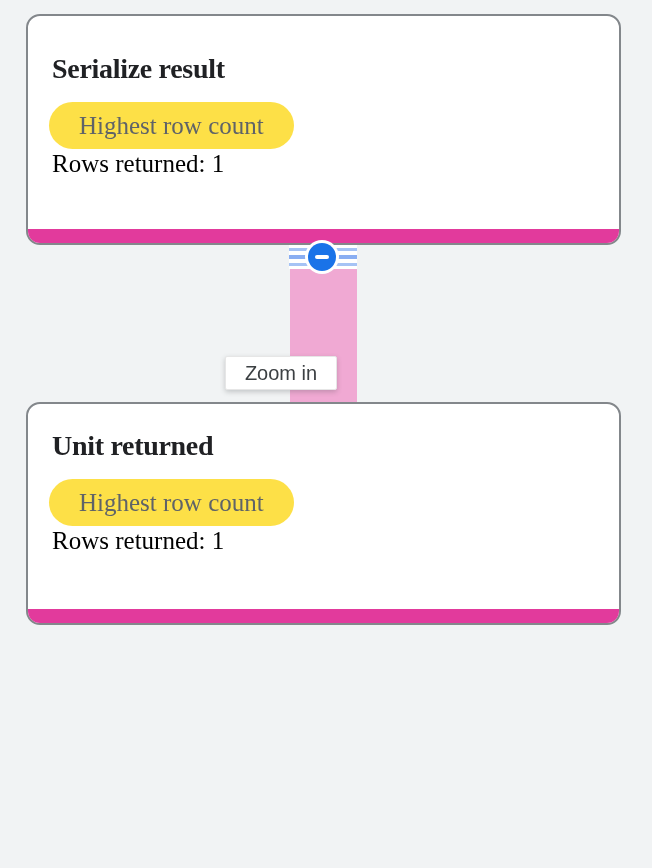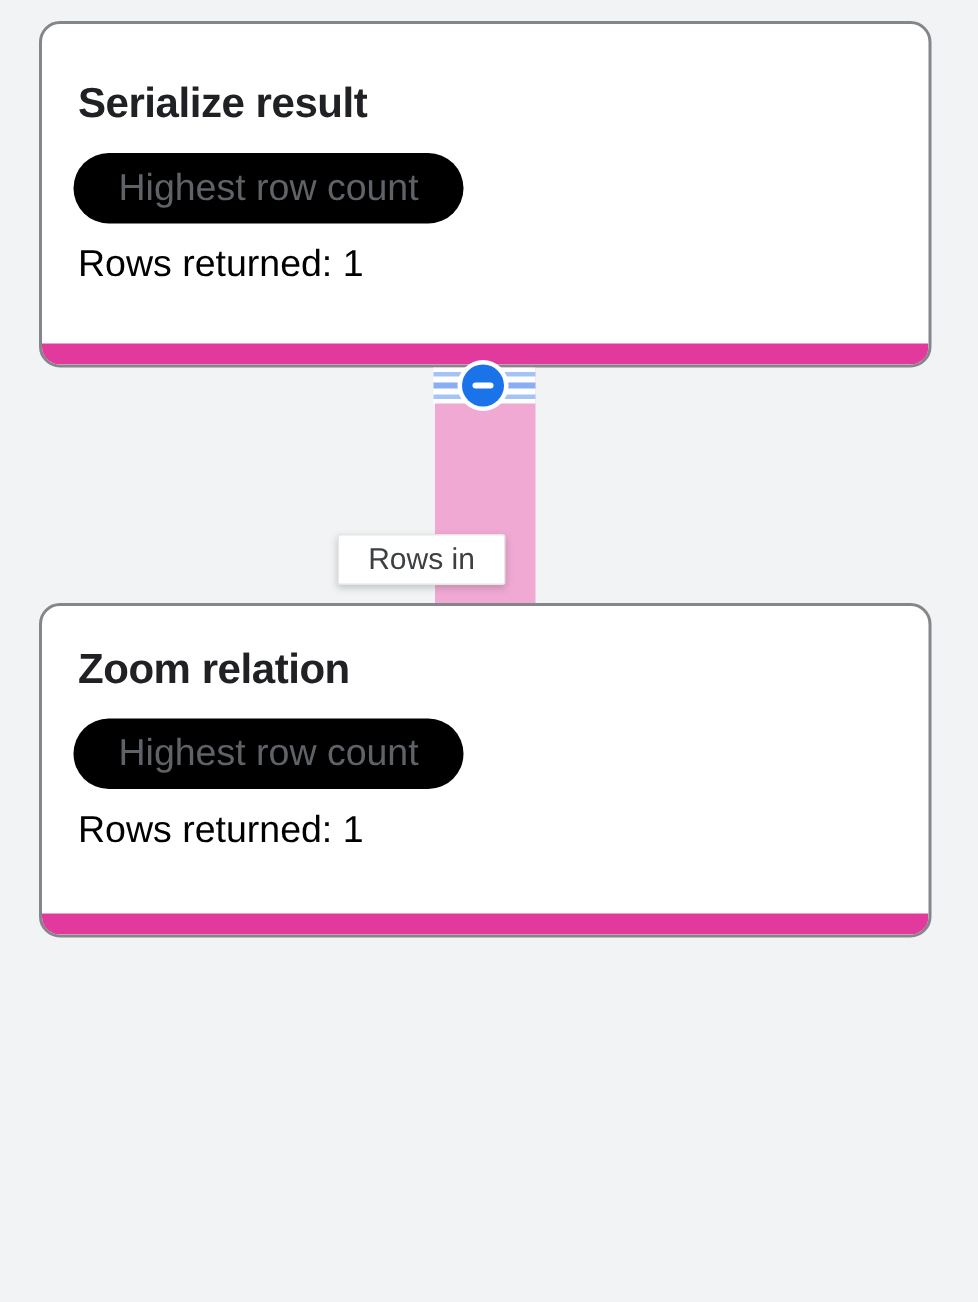--- a/index.html
+++ b/index.html
@@ -83,46 +83,47 @@
     position: absolute;
     left: 26px;
     width: 595px;
     background: #ffffff;
     border: 2px solid #83878b;
     border-radius: 14px;
     box-sizing: border-box;
     overflow: hidden;
     z-index: 2;
     cursor: pointer;
+    font-family: Liberation Serif, serif;
   }
   .card-1 { top: 14px;  height: 231px; }
   .card-2 { top: 402px; height: 223px; }
 
   .card-content { padding: 0 24px; }
   .card-1 .card-content { padding-top: 36px; }
   .card-2 .card-content { padding-top: 25px; }
 
   .card-title {
     font-size: 28px;
     font-weight: 700;
     letter-spacing: -0.3px;
     color: #202124;
     line-height: 34px;
     margin: 0 0 16px 0;
   }
   .badge {
     display: inline-block;
-    background: #000000;
+    background: #fde047;
     color: #5f6368;
     font-size: 25px;
     line-height: 1;
     padding: 11px 30px;
     border-radius: 30px;
     margin-left: -3px;
-    margin-bottom: 12px;
+    margin-bottom: 0;
   }
   .rows-text {
     font-size: 25px;
     color: #000000;
     line-height: 30px;
   }
   .accent-bar {
     position: absolute;
     left: 0;
     right: 0;
@@ -172,22 +173,22 @@
     <div class="card-content">
       <div class="card-title">Serialize result</div>
       <div class="badge">Highest row count</div>
       <div class="rows-text">Rows returned: 1</div>
     </div>
     <div class="accent-bar"></div>
   </div>
 
   <div class="card card-2">
     <div class="card-content">
-      <div class="card-title">Zoom relation</div>
+      <div class="card-title">Unit returned</div>
       <div class="badge">Highest row count</div>
       <div class="rows-text">Rows returned: 1</div>
     </div>
     <div class="accent-bar"></div>
   </div>
 
-  <div class="tooltip">Rows in</div>
+  <div class="tooltip">Zoom in</div>
 
 </div>
 
 </body></html>

